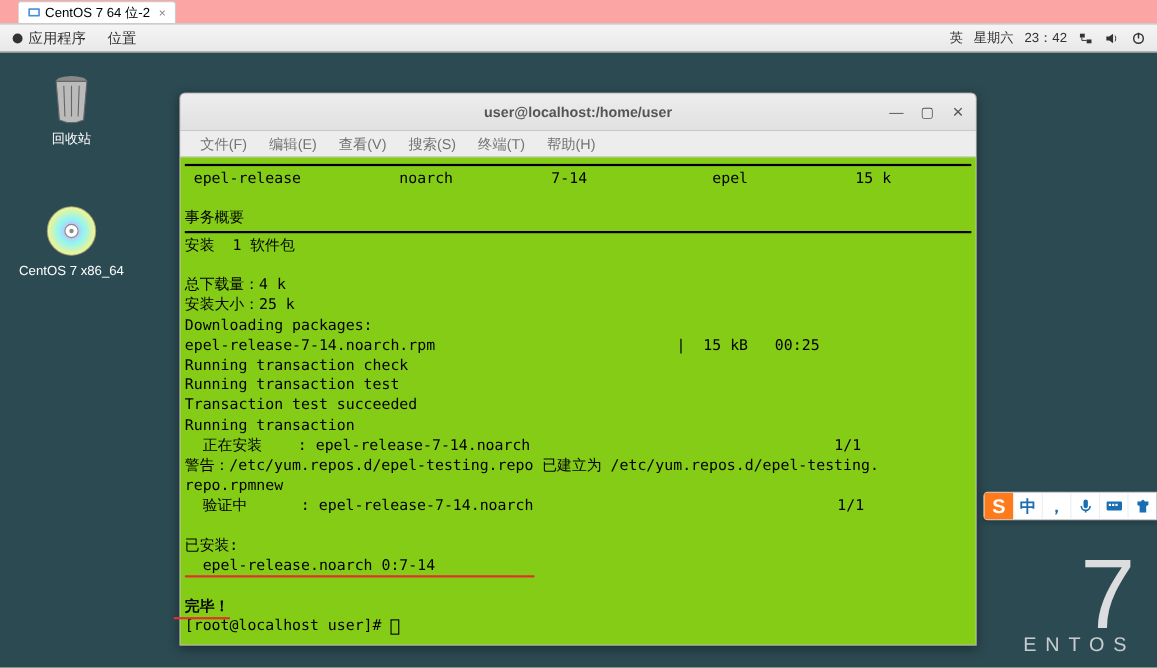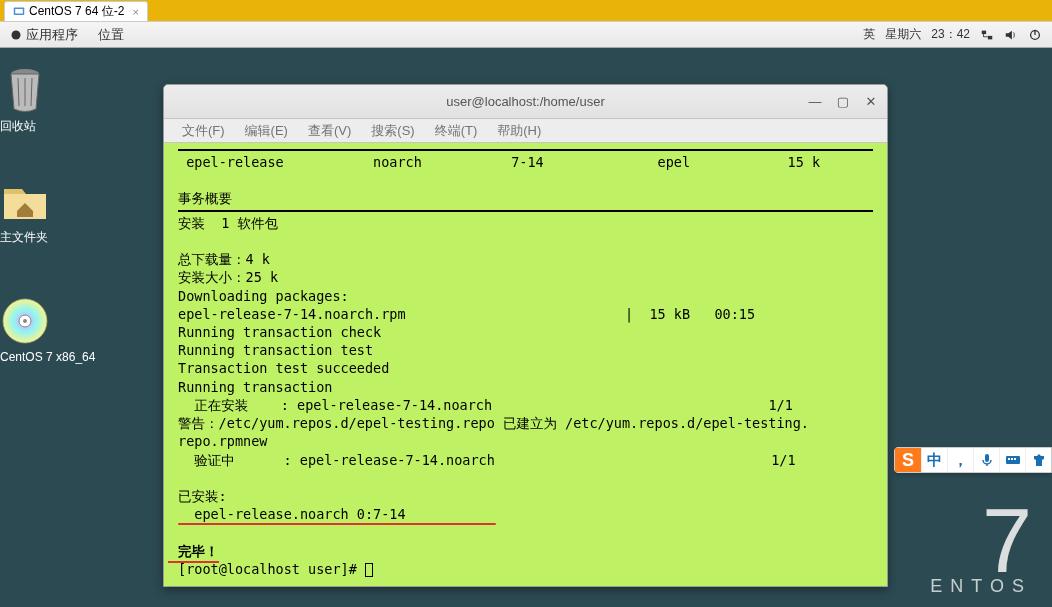--- a/index.html
+++ b/index.html
@@ -1,49 +1,49 @@
 <!DOCTYPE html>
 <html><head>
 <meta charset="utf-8">
 <style>
 * { margin:0; padding:0; box-sizing:border-box; }
 body { width:1052px; height:607px; font-family:sans-serif; overflow:hidden; background:#fff; }
 
 
-.vm-tabbar { height:22px; background:#eab308; border-bottom:1px solid #ccc; display:flex; align-items:flex-end; padding-left:4px; }
+.vm-tabbar { height:22px; background:#fca5a5; border-bottom:1px solid #ccc; display:flex; align-items:flex-end; padding-left:16px; }
 .vm-tab { background:#fff; height:20px; border:1px solid #ccc; border-bottom:none; border-radius:3px 3px 0 0; padding:2px 8px; font-size:12px; display:flex; align-items:center; gap:4px; }
 .vm-tab .close { color:#888; font-size:11px; margin-left:4px; cursor:pointer; }
 .vm-icon { width:12px; height:12px; display:inline-block; }
 
 
 .desktop { position:relative; width:1052px; height:585px; background:#2c4a52; }
 .gnome-topbar { position:absolute; top:0; left:0; right:0; height:26px; background:linear-gradient(#f5f5f5,#e8e8e8); border-bottom:1px solid #aaa; display:flex; align-items:center; font-size:13px; color:#333; }
 .gnome-left { display:flex; align-items:center; gap:0; }
 .gnome-item { padding:0 10px; height:26px; display:flex; align-items:center; gap:4px; cursor:pointer; }
 .gnome-right { margin-left:auto; display:flex; align-items:center; gap:10px; padding-right:10px; }
 .gnome-right span { font-size:12px; }
 .tray-icon { width:14px; height:14px; }
 
 
 .desktop-icons { position:absolute; left:0; top:30px; width:150px; }
-.dicon { display:flex; flex-direction:column; color:#fff; font-size:12px; padding:12px 0 8px; width:130px; cursor:pointer; }
+.dicon { display:flex; flex-direction:column; align-items:center; color:#fff; font-size:12px; padding:12px 0 8px; width:130px; cursor:pointer; }
 .dicon .glyph { width:50px; height:50px; margin-bottom:4px; }
 .dicon-label { max-width:120px; overflow:hidden; white-space:nowrap; text-overflow:ellipsis; }
 
 
 .terminal-window { position:absolute; left:163px; top:62px; width:725px; border:1px solid #9a9a9a; border-radius:5px 5px 0 0; background:#ededed; box-shadow:0 3px 10px rgba(0,0,0,.4); }
 .titlebar { height:34px; display:flex; align-items:center; justify-content:center; position:relative; background:linear-gradient(#ededed,#e1e1e1); border-bottom:1px solid #c5c5c5; border-radius:5px 5px 0 0; }
-.titlebar-title { font-weight:normal; color:#555; font-size:13px; }
+.titlebar-title { font-weight:bold; color:#555; font-size:13px; }
 .win-controls { position:absolute; right:6px; top:6px; display:flex; gap:8px; }
 .win-btn { width:20px; height:20px; display:flex; align-items:center; justify-content:center; color:#555; font-size:13px; cursor:pointer; border-radius:3px; }
 
 .menubar { height:24px; background:#ededed; display:flex; align-items:center; padding:0 8px; font-size:13px; color:#737373; border-bottom:1px solid #c5c5c5; }
 .menubar-item { padding:2px 10px; cursor:pointer; }
 
-.terminal-body { background:#bef264; font-family:monospace; font-size:13.5px; color:#000; padding:4px 14px 8px; white-space:pre; line-height:1.35; min-height:420px; }
+.terminal-body { background:#84cc16; font-family:monospace; font-size:13.5px; color:#000; padding:4px 4px 8px; white-space:pre; line-height:1.35; min-height:420px; }
 .hr { border-top:2px solid #000; margin:2px 0; }
 .underline-red { display:inline-block; position:relative; }
 .underline-red::after { content:""; position:absolute; left:0; right:-90px; bottom:-2px; height:2px; background:#d33; border-radius:1px; }
 .underline-red-short { display:inline-block; position:relative;font-weight:bold; }
 .underline-red-short::after { content:""; position:absolute; left:-10px; right:0; bottom:-3px; height:2px; background:#d33; }
 .cursor-block { display:inline-block; width:8px; height:14px; border:1px solid #000; vertical-align:text-bottom; }
 
 
 .centos-mark { position:absolute; right:20px; bottom:10px; color:#eee; text-align:right; pointer-events:none; }
 .centos-7 { font-size:90px; font-weight:100; line-height:70px; opacity:.9; }
@@ -109,28 +109,20 @@
   <div class="desktop-icons">
     <div class="dicon">
       <svg class="glyph" viewBox="0 0 50 50">
           <ellipse cx="25" cy="10" rx="14" ry="5" fill="#888"></ellipse>
           <path d="M11 10 L14 45 Q25 50 36 45 L39 10 Z" fill="#bbb" stroke="#666"></path>
           <line x1="18" y1="14" x2="19" y2="42" stroke="#666"></line>
           <line x1="25" y1="14" x2="25" y2="42" stroke="#666"></line>
           <line x1="32" y1="14" x2="31" y2="42" stroke="#666"></line>
         </svg>
       <span class="dicon-label">回收站</span>
-    </div>
-    <div class="dicon" style="margin-top:20px">
-      <svg class="glyph" viewBox="0 0 50 50">
-          <path d="M4 14h18l4 5h20v25H4z" fill="#e0c068"></path>
-          <path d="M4 19h42v25H4z" fill="#f4dd9a"></path>
-          <path d="M17 36 L25 28 L33 36 V42 H17 Z" fill="#a07d3a"></path>
-        </svg>
-      <span class="dicon-label">主文件夹</span>
     </div>
     <div class="dicon" style="margin-top:30px">
       <svg class="glyph" viewBox="0 0 50 50">
           <circle cx="25" cy="25" r="22" fill="#eee" stroke="#888"></circle>
           <circle cx="25" cy="25" r="22" fill="url(#g)" opacity=".4"></circle>
           <circle cx="25" cy="25" r="6" fill="#fff" stroke="#888"></circle>
           <circle cx="25" cy="25" r="2" fill="#888"></circle>
           <defs>
             <radialGradient id="g">
               <stop offset="0" stop-color="#ff00ff"></stop>
@@ -160,21 +152,21 @@
       <div class="menubar-item">终端(T)</div>
       <div class="menubar-item">帮助(H)</div>
     </div>
     <div class="terminal-body"><div class="hr"></div><span> epel-release           noarch           7-14              epel            15 k</span>
 <br><span>事务概要</span>
 <div class="hr"></div><span>安装  1 软件包</span>
 
 <span>总下载量：4 k</span>
 <span>安装大小：25 k</span>
 <span>Downloading packages:</span>
-<span>epel-release-7-14.noarch.rpm                           |  15 kB   00:15</span>
+<span>epel-release-7-14.noarch.rpm                           |  15 kB   00:25</span>
 <span>Running transaction check</span>
 <span>Running transaction test</span>
 <span>Transaction test succeeded</span>
 <span>Running transaction</span>
 <span>  正在安装    : epel-release-7-14.noarch                                  1/1</span>
 <span>警告：/etc/yum.repos.d/epel-testing.repo 已建立为 /etc/yum.repos.d/epel-testing.</span>
 <span>repo.rpmnew</span>
 <span>  验证中      : epel-release-7-14.noarch                                  1/1</span>
 
 <span>已安装:</span>

